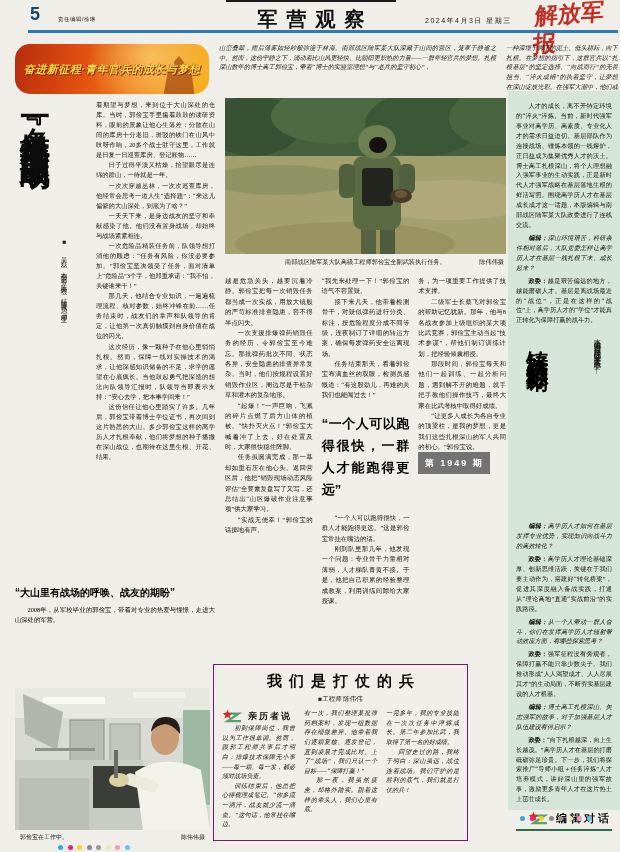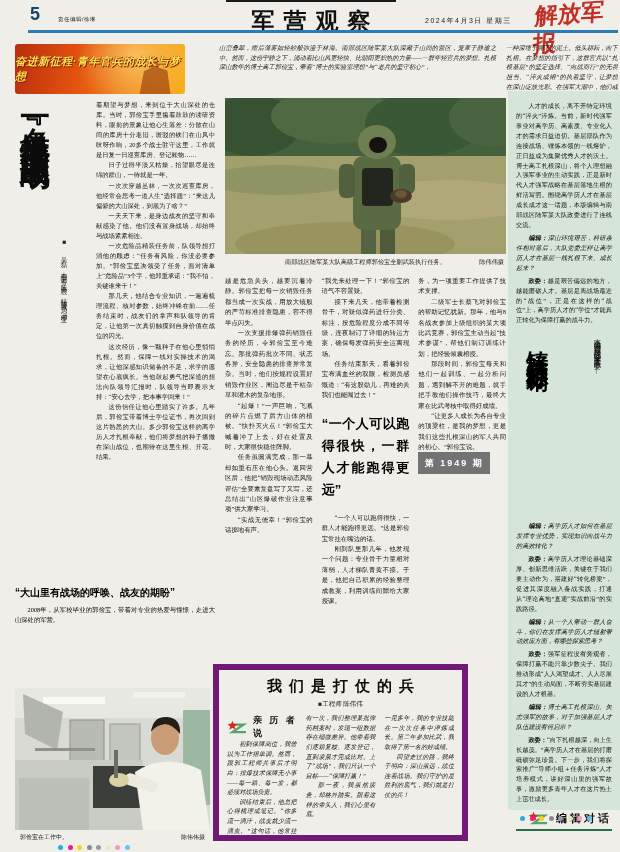--- a/index.html
+++ b/index.html
@@ -4,28 +4,28 @@
 <style>
   html,body{margin:0;padding:0;}
   body{width:620px;height:852px;background:#e8e6e0;font-family:"Liberation Serif","DejaVu Serif",serif;}
   #paper{position:relative;width:620px;height:852px;background:#f0eee8;overflow:hidden;}
   .sans{font-family:"Liberation Sans","DejaVu Sans",sans-serif;}
 
   
   .h-pagenum{position:absolute;left:30px;top:4px;font:bold 18px "Liberation Sans","DejaVu Sans",sans-serif;color:#16456d;}
   .h-editor{position:absolute;left:58px;top:16px;font-size:5.5px;letter-spacing:.5px;color:#222;}
   .h-section{position:absolute;left:226px;top:0;width:170px;text-align:center;border-top:2px solid #1a1a1a;
-    padding-top:4px;font-weight:bold;font-size:23px;letter-spacing:9px;text-indent:9px;color:#101010;}
+    padding-top:4px;font-weight:bold;font-size:20px;letter-spacing:9px;text-indent:9px;color:#101010;}
   .h-date{position:absolute;left:425px;top:16px;font-size:7px;letter-spacing:1.5px;color:#222;}
   .h-masthead{position:absolute;left:534px;top:0;font-weight:bold;font-size:23px;color:#bf3025;
     transform:rotate(-4deg) skewX(-8deg);line-height:1.2;}
   .h-rule{position:absolute;left:28px;top:30px;width:590px;height:2.5px;background:#2b7cb4;}
 
   
-  .banner{position:absolute;left:15px;top:44px;width:170px;height:50px;border-radius:3px;overflow:hidden;
+  .banner{position:absolute;left:15px;top:44px;width:194px;height:50px;border-radius:15px;overflow:hidden;
     background:linear-gradient(100deg,#b92d0e,#e2500f 35%,#f07d15 65%,#f7b21f);
     display:flex;align-items:center;justify-content:center;}
   .banner::before{content:"";position:absolute;inset:0;background:radial-gradient(circle at 70% 25%,rgba(255,240,150,.55),transparent 45%);}
   .banner::after{content:"";position:absolute;right:8px;bottom:0;width:44px;height:38px;background:#7e1c03;opacity:.5;
     clip-path:polygon(50% 0,62% 18%,58% 30%,78% 38%,85% 100%,15% 100%,25% 40%,42% 30%,38% 16%);}
   .banner-text{position:relative;z-index:2;font:bold italic 11px "Liberation Sans","DejaVu Sans",sans-serif;
     color:#ffe34d;letter-spacing:.5px;text-shadow:1px 1px 0 #7e1a02,-0.5px -0.5px 0 #7e1a02;}
 
   
   .intro{position:absolute;left:219px;top:37px;width:399px;height:54px;display:flex;gap:10px;
@@ -66,21 +66,21 @@
   .main-caption{position:absolute;left:225px;top:258px;width:281px;font-size:6.2px;text-align:center;color:#222;
     font-family:"Liberation Sans","DejaVu Sans",sans-serif;}
   .main-caption .credit{position:absolute;right:2px;top:0;}
   .mid-cols{position:absolute;left:225px;top:276px;width:281px;height:384px;display:flex;gap:9px;overflow:hidden;
     font-size:6.4px;line-height:1.62;text-align:justify;color:#141414;}
   .mcol{flex:1;}
   .issue-badge{width:82%;background:#737373;color:#fff;text-align:center;padding:5px 0 4px;
     font:bold 9px "Liberation Sans","DejaVu Sans",sans-serif;letter-spacing:2px;}
 
   
-  .bottom-box{position:absolute;left:213px;top:664px;width:255px;height:177px;border:6px solid #701a75;
+  .bottom-box{position:absolute;left:213px;top:664px;width:255px;height:177px;border:1px solid #701a75;
     box-sizing:border-box;padding:5px 8px 4px;}
   .ba-title{text-align:center;font:bold 15px "Liberation Sans","DejaVu Sans",sans-serif;letter-spacing:7px;
     text-indent:7px;color:#0d0d0d;margin:2px 0 0;}
   .ba-byline{text-align:center;font-size:6.5px;color:#222;margin:4px 0 5px;}
   .ba-cols{display:flex;gap:9px;height:122px;overflow:hidden;font-size:6.1px;line-height:1.58;
     font-style:italic;text-align:justify;color:#141414;}
   .bcol{flex:1;}
   .exp-badge{display:flex;align-items:center;gap:6px;margin-bottom:0;}
   .exp-badge .badge-label{font-size:9px;letter-spacing:2px;font-style:normal;}
 

